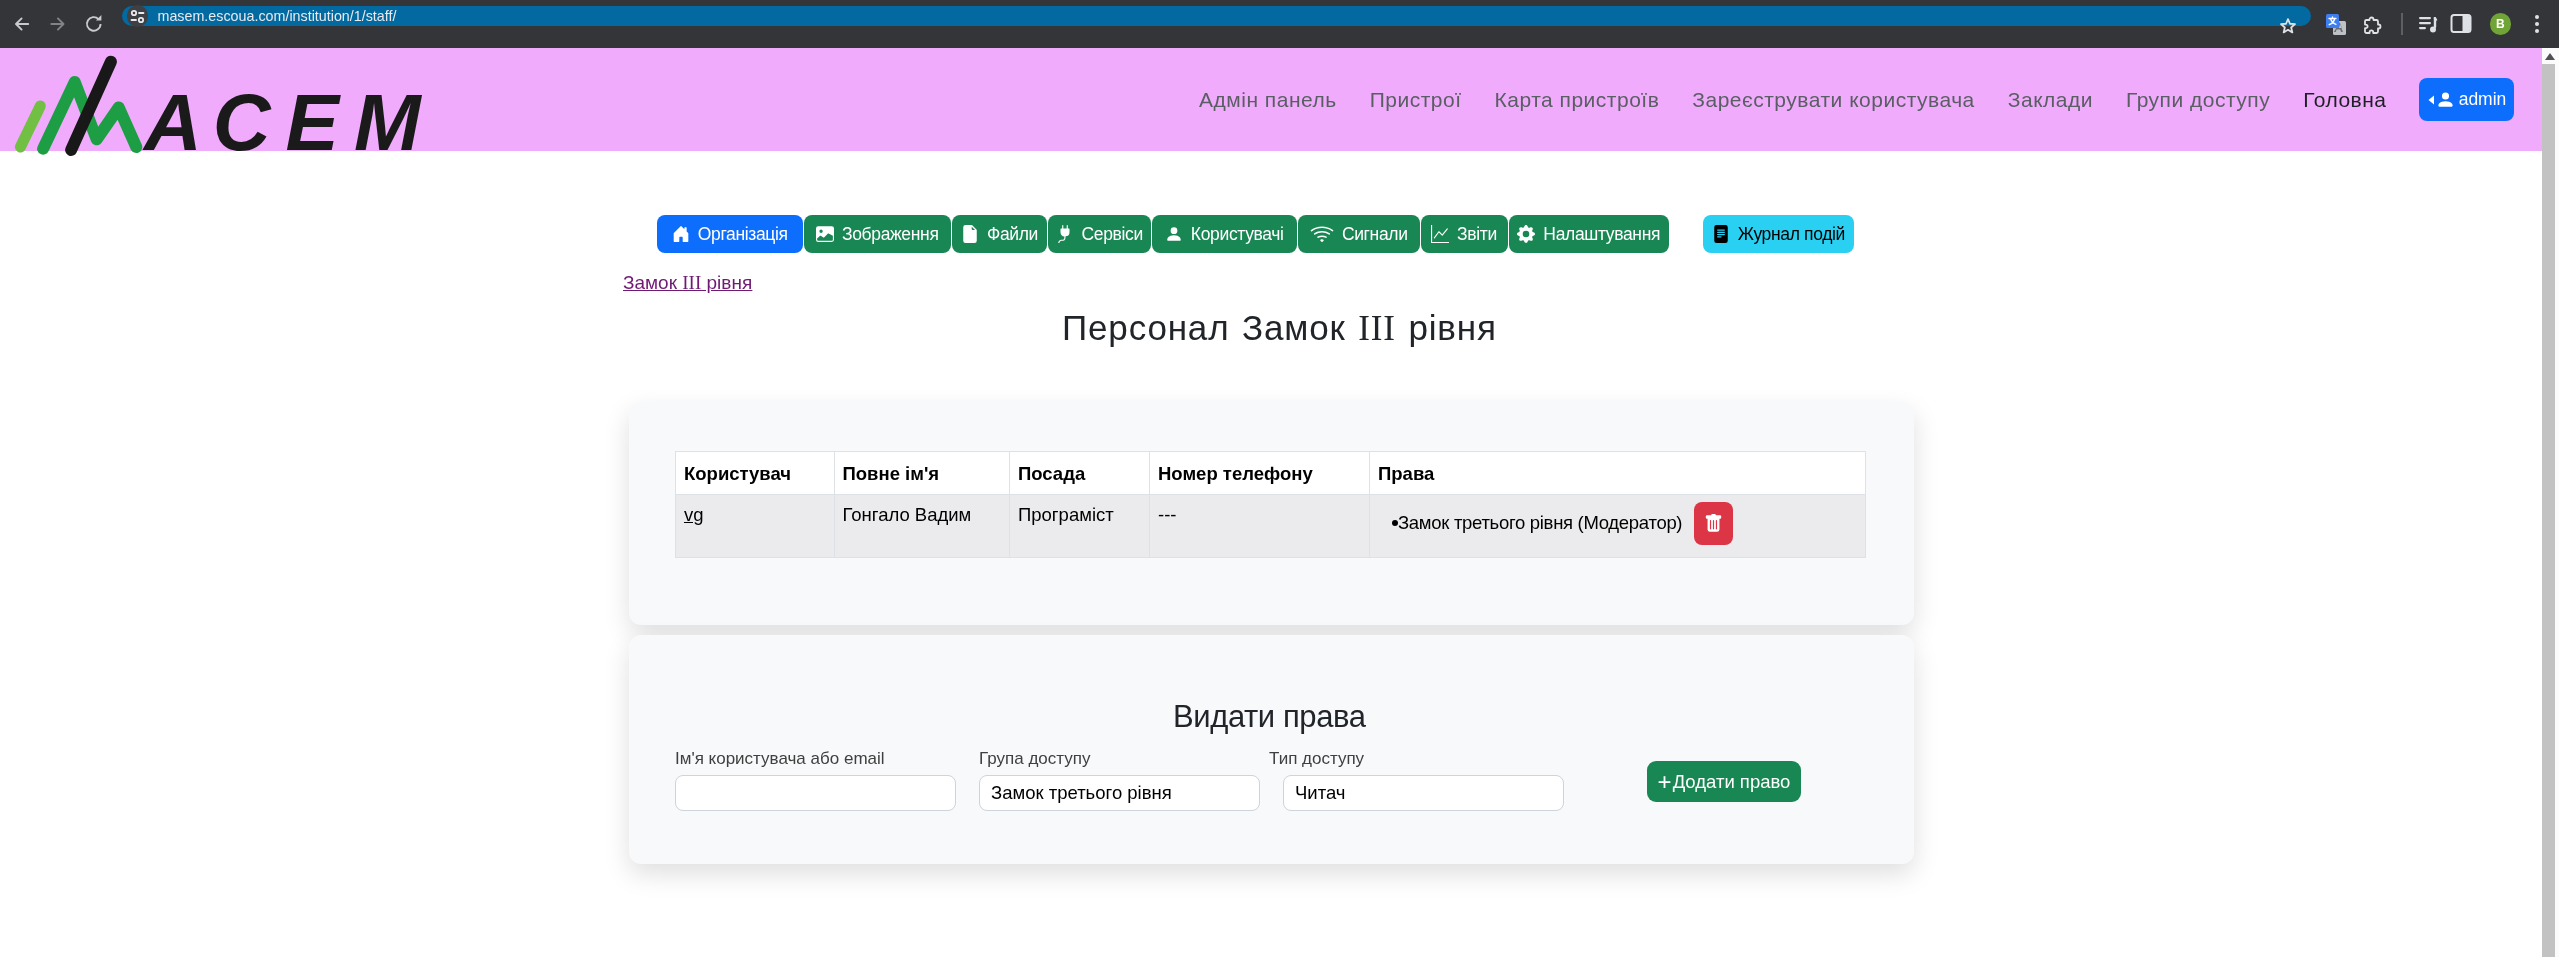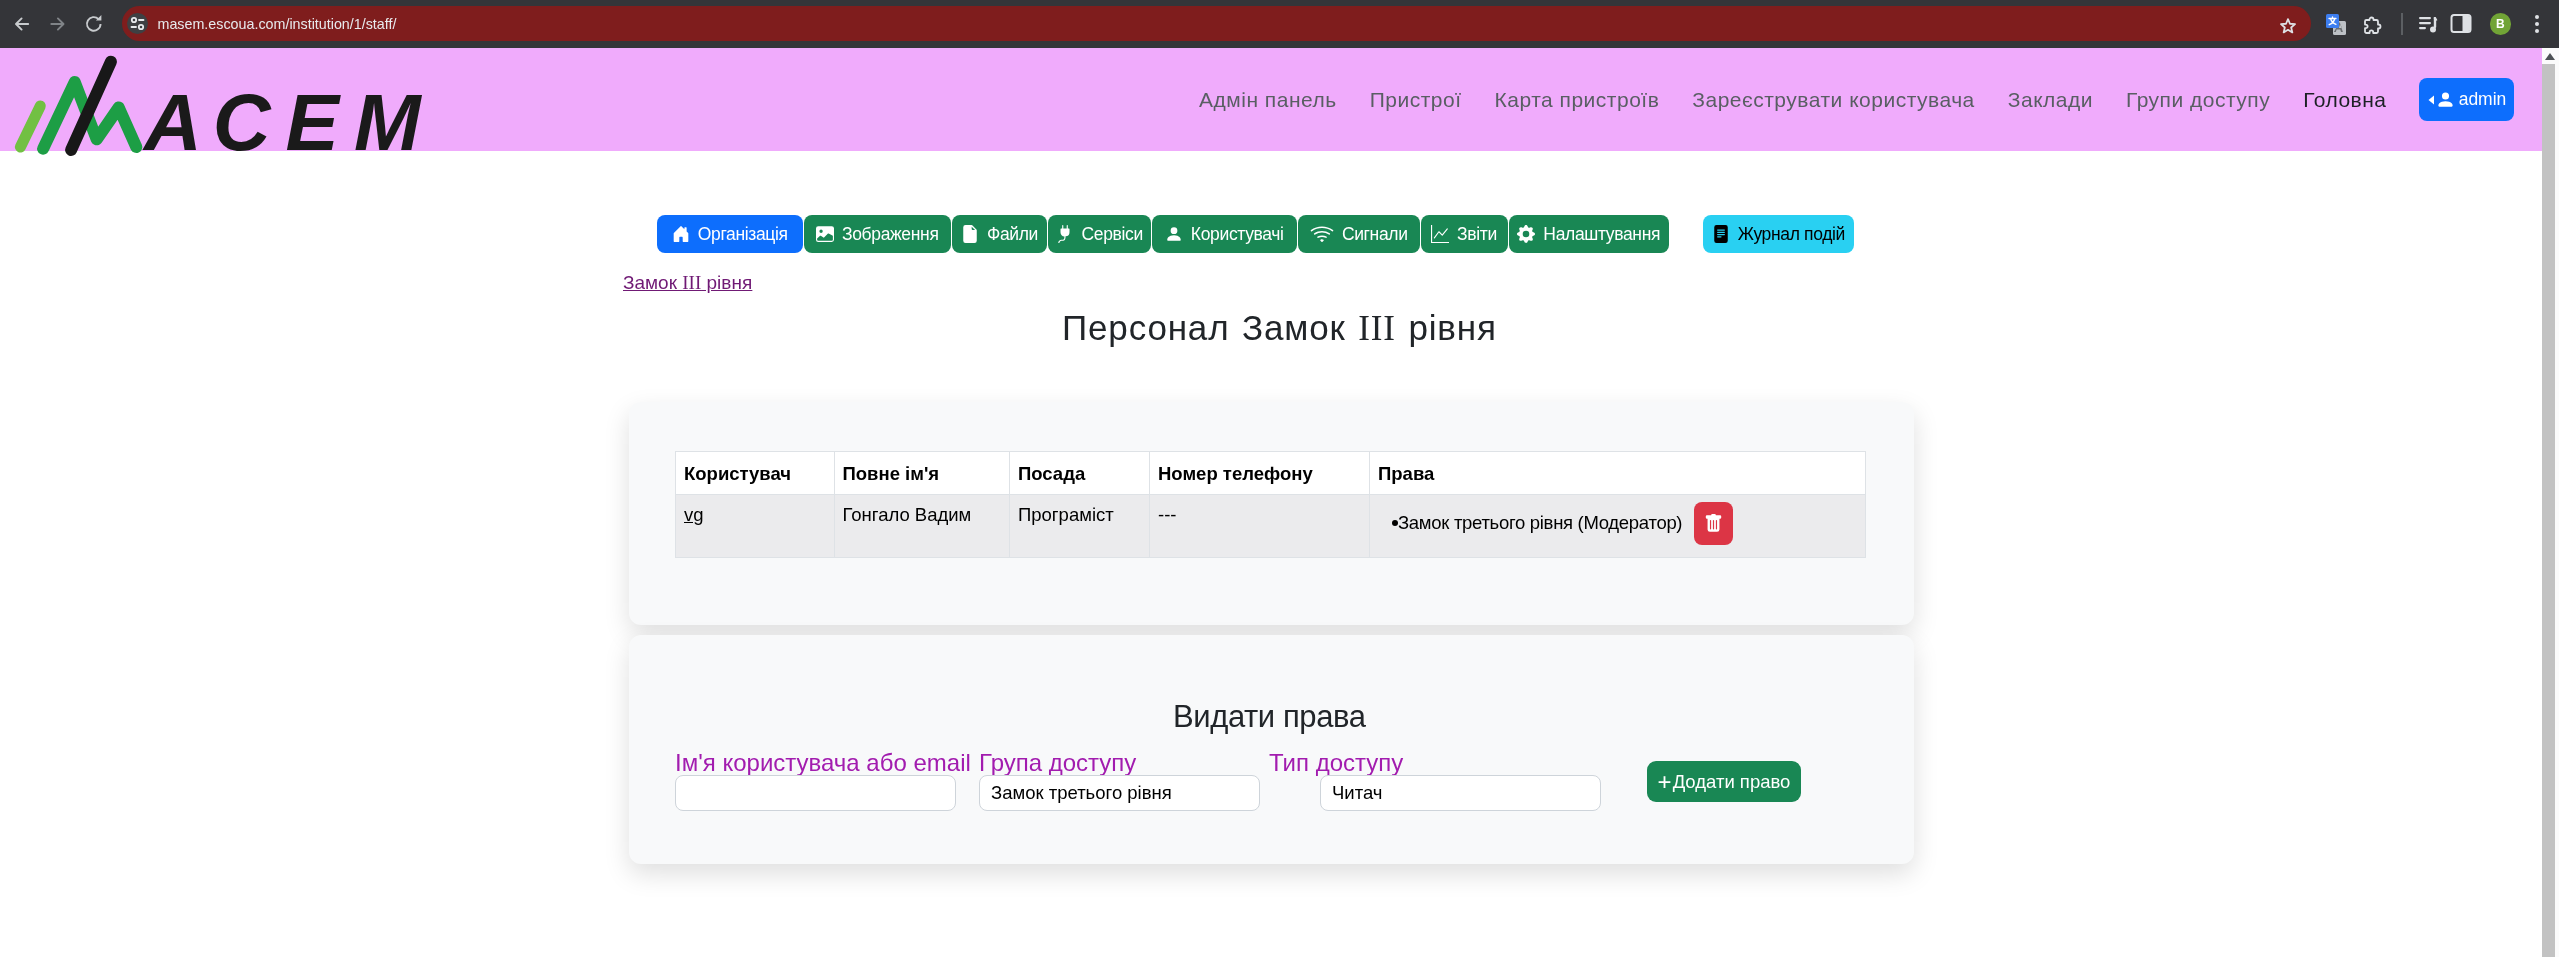--- a/index.html
+++ b/index.html
@@ -3,21 +3,21 @@
 <meta charset="utf-8">
 <style>
   * { margin:0; padding:0; box-sizing:border-box; }
   html,body { width:2559px; height:957px; overflow:hidden; background:#fff;
     font-family:"Liberation Sans", sans-serif; }
 
   
   #chrome { position:absolute; left:0; top:0; width:2559px; height:48px; background:#343539; }
   #chrome svg { display:block; }
   .cic { position:absolute; top:0; height:48px; display:flex; align-items:center; justify-content:center; }
-  #urlbar { position:absolute; left:122px; top:6px; width:2189px; height:35px; border-radius:18px; background:#7f1d1d; display:flex; align-items:center; }
+  #urlbar { position:absolute; left:122px; top:6px; width:2189px; height:20px; border-radius:18px; background:#0369a1; display:flex; align-items:center; }
   #tunecirc { width:21.5px; height:21.5px; border-radius:50%; background:#3e4043; margin-left:4.5px; display:flex; align-items:center; justify-content:center; flex:0 0 auto; }
   #urltext { color:#e8eaed; font-size:14.3px; margin-left:9.5px; letter-spacing:0px; }
   #avatar { position:absolute; left:2489.5px; top:13px; width:21.5px; height:21.5px; border-radius:50%; background:#71a436; color:#fff; font-size:12px; font-weight:bold; display:flex; align-items:center; justify-content:center; }
 
   
   #header { position:absolute; left:0; top:48px; width:2559px; height:103px; background:#f0abfc; }
   #nav { position:absolute; right:45px; top:0; height:103px; display:flex; align-items:center; }
   #nav a { text-decoration:none; color:#595e63; font-size:21px; letter-spacing:0.5px; padding:0 16.5px; white-space:nowrap; }
   #nav a.active { color:#1d2125; }
   #adminbtn { margin-left:16px; width:95px; height:43px; background:#0d6efd; border-radius:8px; color:#fff; font-size:20px; display:flex; align-items:center; justify-content:center; }
@@ -43,21 +43,21 @@
   #staff td { padding:8.4px 8px; height:63px; }
   #staff tr.data { background:#ebebed; }
   #staff a { color:#000000; }
   td.prava { position:relative; }
   .pravaline { position:absolute; left:0; top:7px; display:flex; align-items:center; height:43px; }
   .bullet { width:6.5px; height:6.5px; border-radius:50%; background:#000; margin-left:21.5px; }
   .pravatext { margin-left:0; letter-spacing:-0.3px; }
   .delbtn { width:39px; height:43px; background:#dc3545; border-radius:8px; margin-left:11.5px; display:flex; align-items:center; justify-content:center; }
 
   #card2 h2 { position:absolute; left:544px; top:64px; font-size:31px; font-weight:normal; color:#212529; letter-spacing:-0.4px; white-space:nowrap; }
-  .flabel { position:absolute; top:114px; font-size:24px; color:#a21caf; }
+  .flabel { position:absolute; top:114px; font-size:17px; color:#404040; }
   .finput { position:absolute; top:140px; width:281px; height:36px; background:#fff; border:1px solid #ced4da; border-radius:8px; font-size:18.5px; color:#000; padding:0 11px; display:flex; align-items:center; }
   #addbtn { position:absolute; left:1018px; top:126px; width:154px; height:41px; background:#198754; border-radius:9px; color:#fff; font-size:18.5px; display:flex; align-items:center; justify-content:center; }
 
   
   #sbar { position:absolute; right:0; top:48px; width:17px; height:909px; background:#fbfbfb; }
   #sthumb { position:absolute; left:0; top:16px; width:13px; height:893px; background:#c2c2c2; }
   #sarrow { position:absolute; left:2.5px; top:5px; width:0; height:0; border-left:5.5px solid transparent; border-right:5.5px solid transparent; border-bottom:7px solid #4e5256; }
 </style>
 </head>
 <body>
@@ -261,20 +261,20 @@
     </table>
 </div>
 
 <div class="card" id="card2">
   <h2>Видати права</h2>
   <div class="flabel" style="left:46px;">Ім'я користувача або email</div>
   <div class="flabel" style="left:350px;">Група доступу</div>
   <div class="flabel" style="left:640px;">Тип доступу</div>
   <div class="finput" style="left:46px;"></div>
   <div class="finput" style="left:350px;">Замок третього рівня</div>
-  <div class="finput" style="left:691px;">Читач</div>
+  <div class="finput" style="left:654px;">Читач</div>
   <div id="addbtn"><span style="font-size:24px;margin-right:1px;">+</span>Додати право</div>
 </div>
 
 <div id="sbar">
   <div id="sarrow"></div>
   <div id="sthumb"></div>
 </div>
 
 </body></html>

